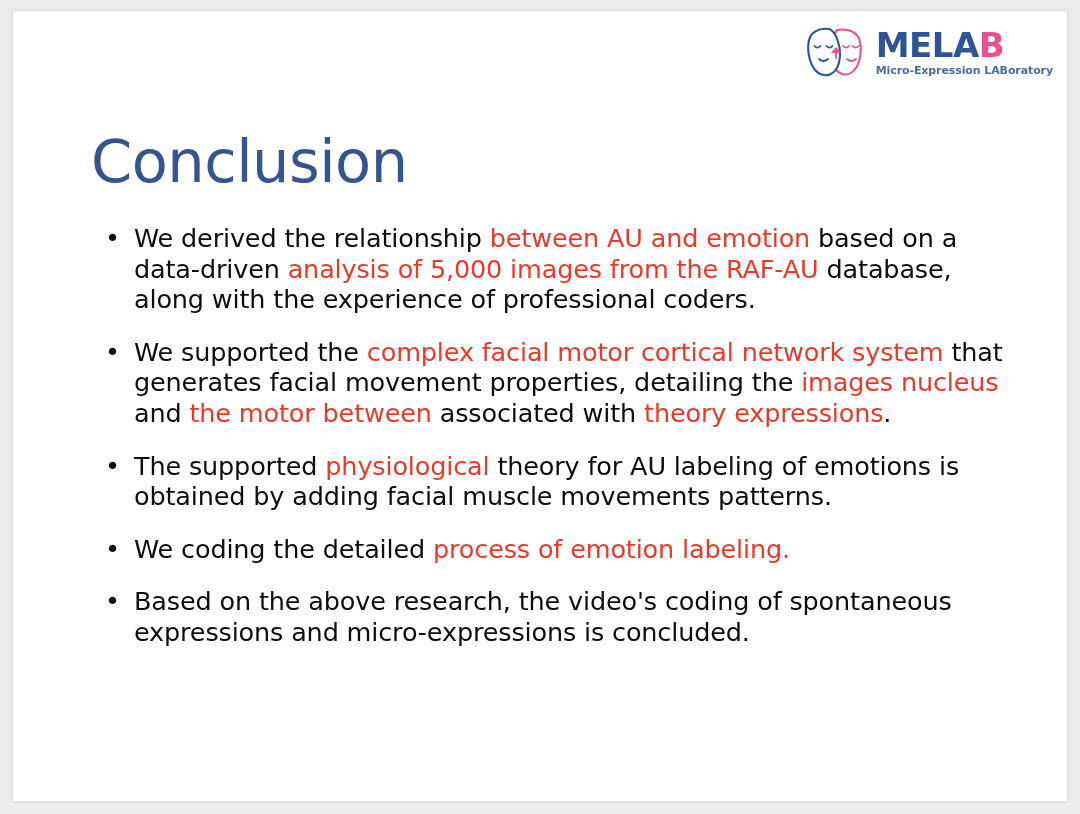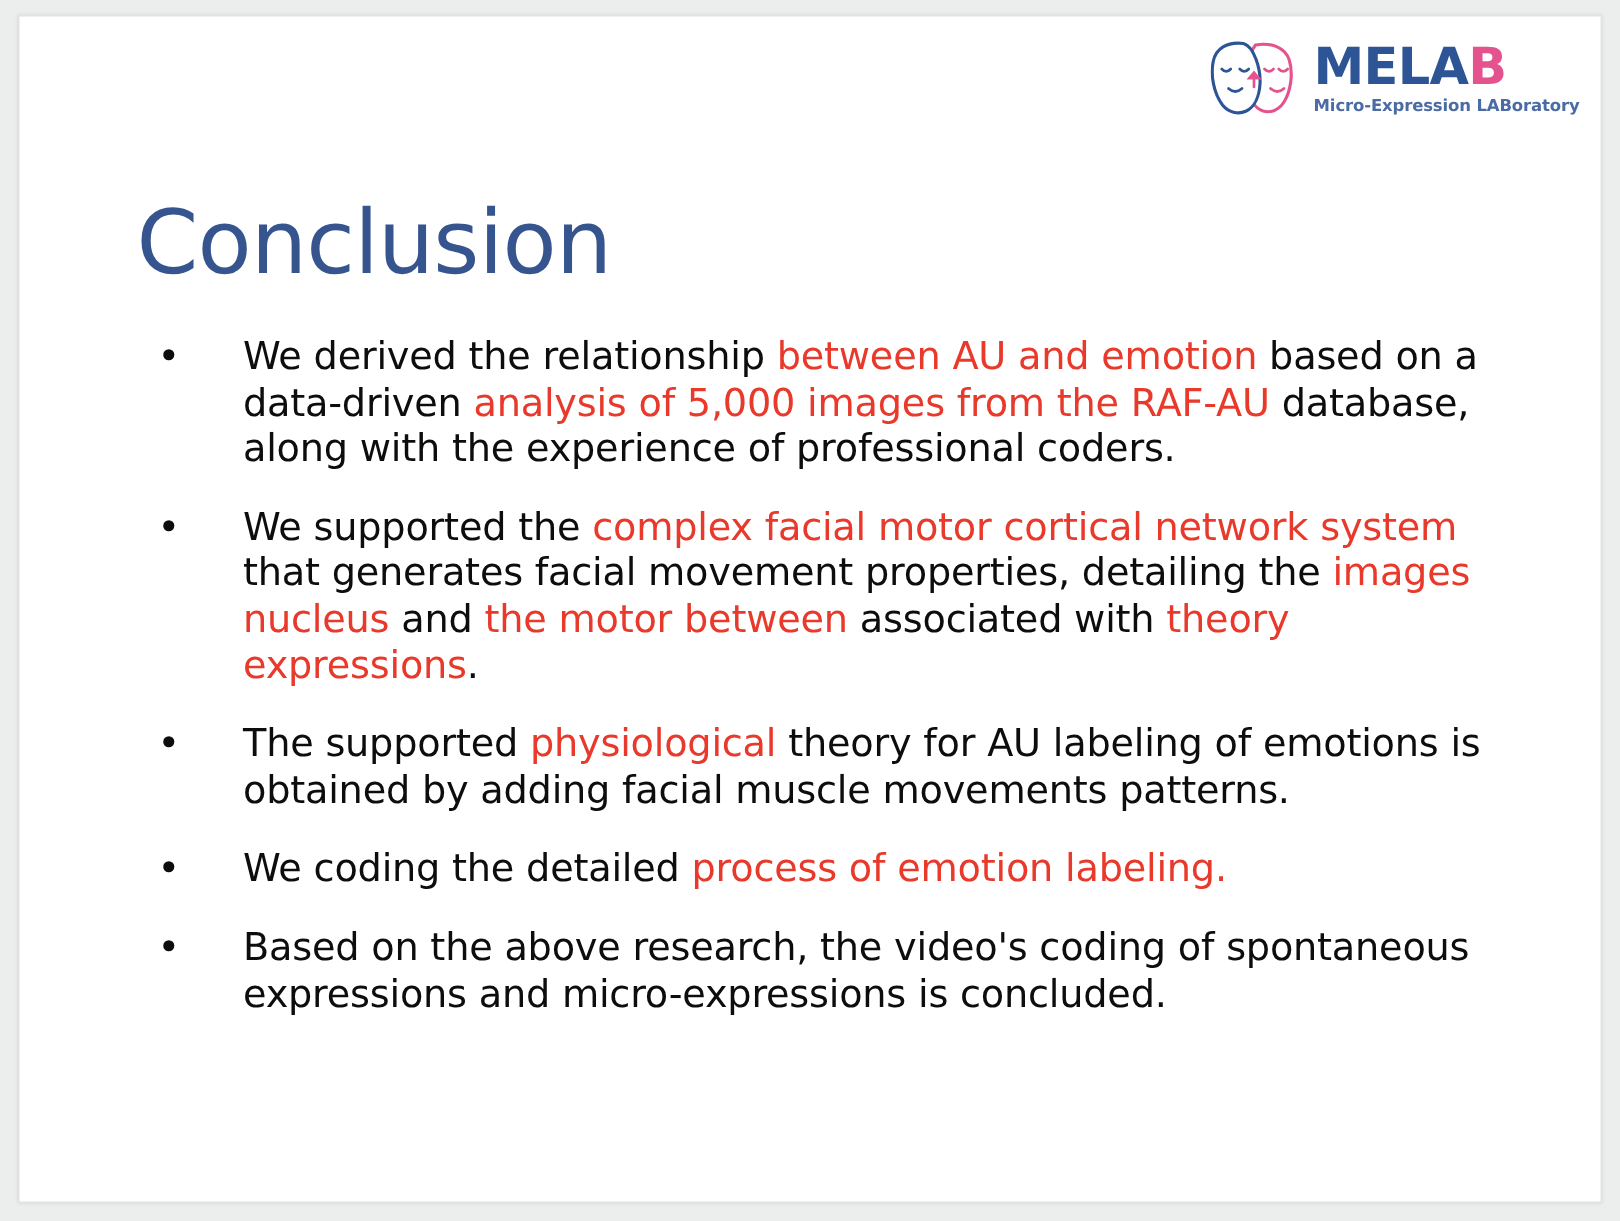--- a/index.html
+++ b/index.html
@@ -100,21 +100,21 @@
   }
   .bullet:last-child { margin-bottom: 0; }
   .bullet-dot {
     position: absolute;
     left: 4px;
     top: 0;
     font-size: 25.5px;
     line-height: 1.20;
     color: #0d0d0d;
   }
-  .bullet-text { display: block; margin-left: 28px; }
+  .bullet-text { display: block; }
   .hl { color: #e8392b; }
 </style>
 </head>
 <body>
 
 <div id="slide-root">
 
   <div id="logo">
     <svg id="logo-mark" viewBox="0 0 62 52" xmlns="http://www.w3.org/2000/svg">
 

